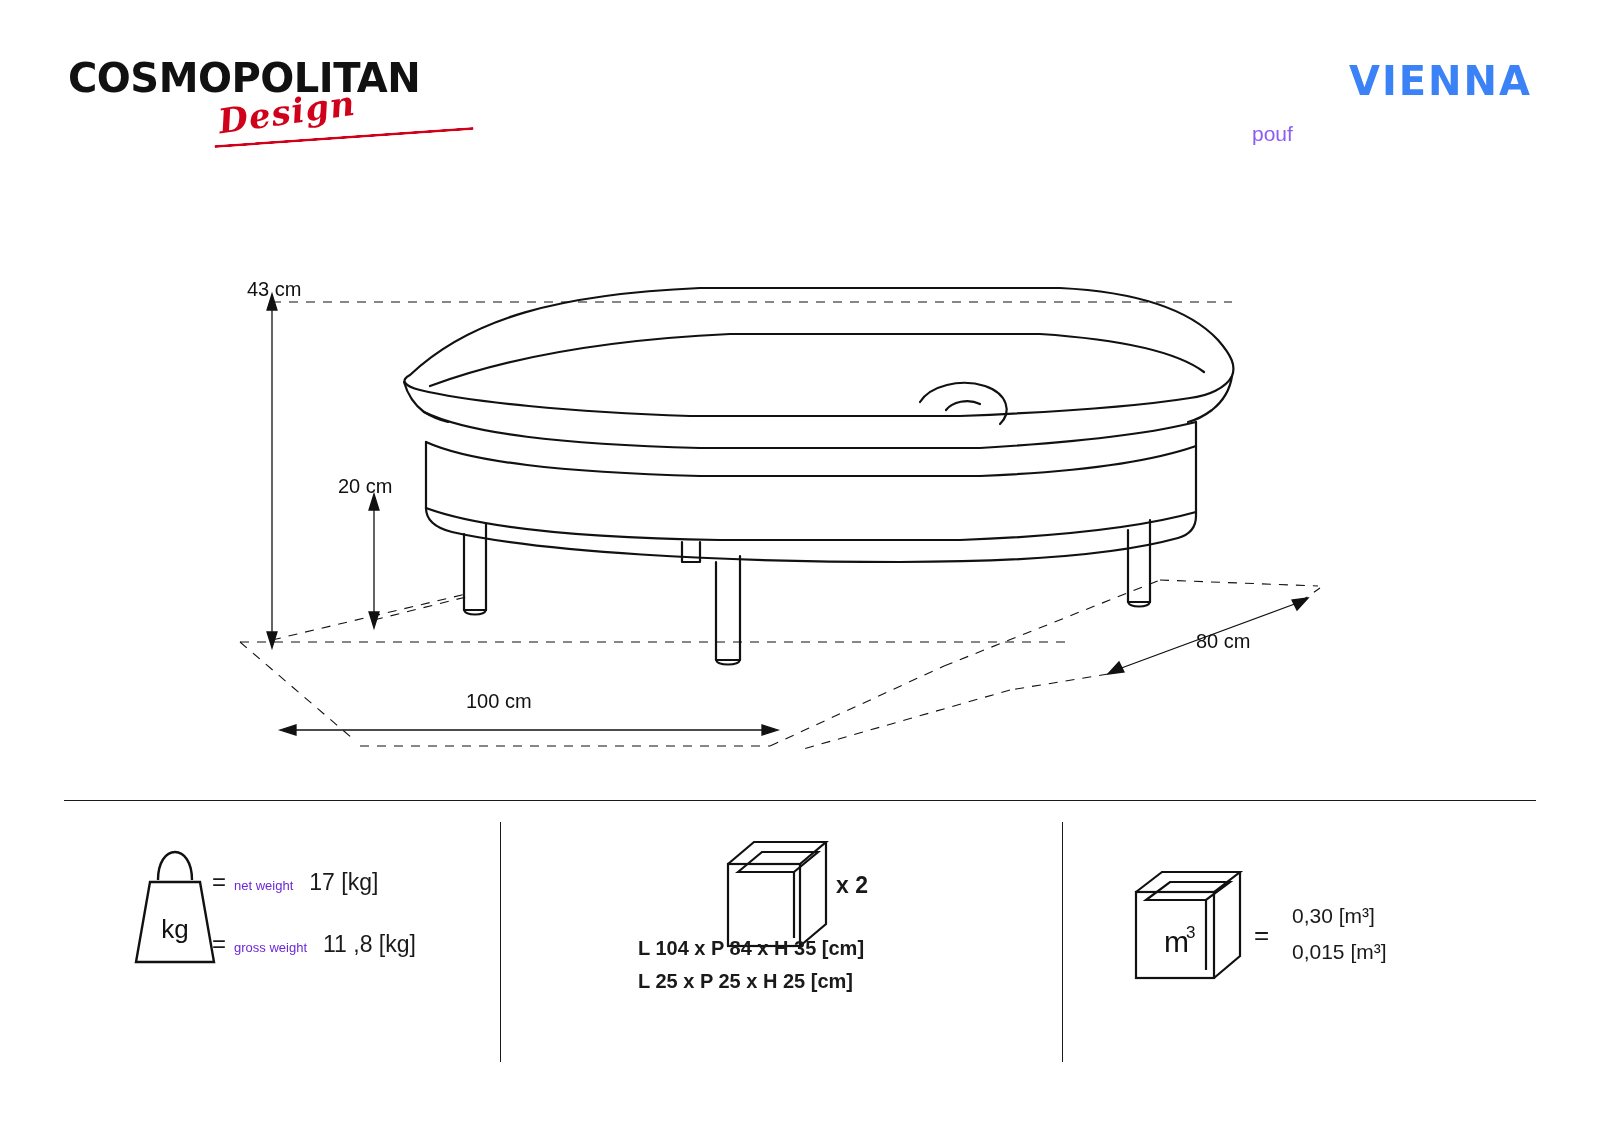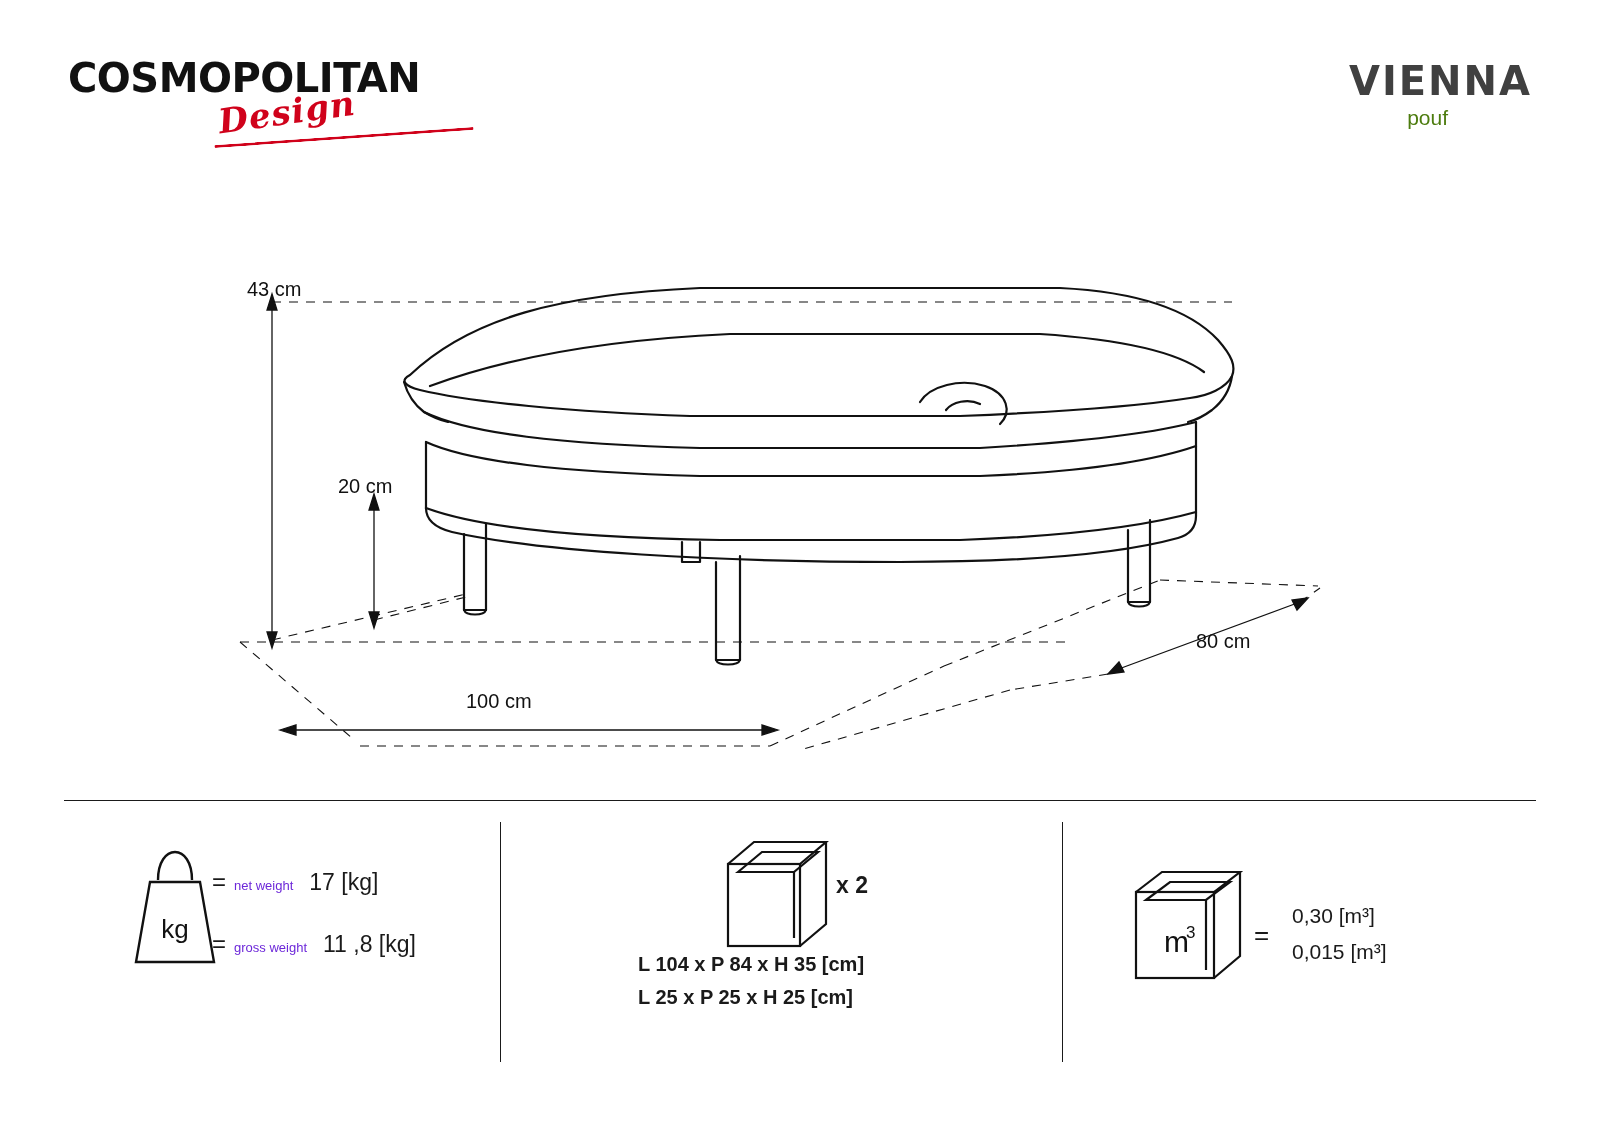--- a/index.html
+++ b/index.html
@@ -63,28 +63,27 @@
     right: 68px;
     top: 58px;
     text-align: left;
     width: 280px;
   }
   .product-name {
     font-family: "DejaVu Sans", sans-serif;
     font-weight: bold;
     font-size: 40px;
     letter-spacing: 2px;
-    color: #404040;
+    color: #3b82f6;
     text-align: right;
   }
   .product-type {
     font-size: 21px;
-    color: #4d7c0f;
-    margin-top: 2px;
-    text-align: right;
+    color: #8b5cf6;
+    margin-top: 18px;
     padding-right: 84px;
   }
 
   
   #drawing {
     position: absolute;
     left: 0;
     top: 190px;
     width: 1600px;
     height: 620px;
@@ -153,21 +152,20 @@
     top: 52px;
     font-size: 23px;
   }
   .carton-lines {
     position: absolute;
     left: 90px;
     top: 112px;
     font-size: 20px;
     line-height: 33px;
     white-space: nowrap;
-    margin-top: 16px;
   }
 
   
   .panel-vol { left: 1120px; width: 420px; }
   .vol-eq {
     position: absolute;
     left: 134px;
     top: 100px;
     font-size: 26px;
   }

